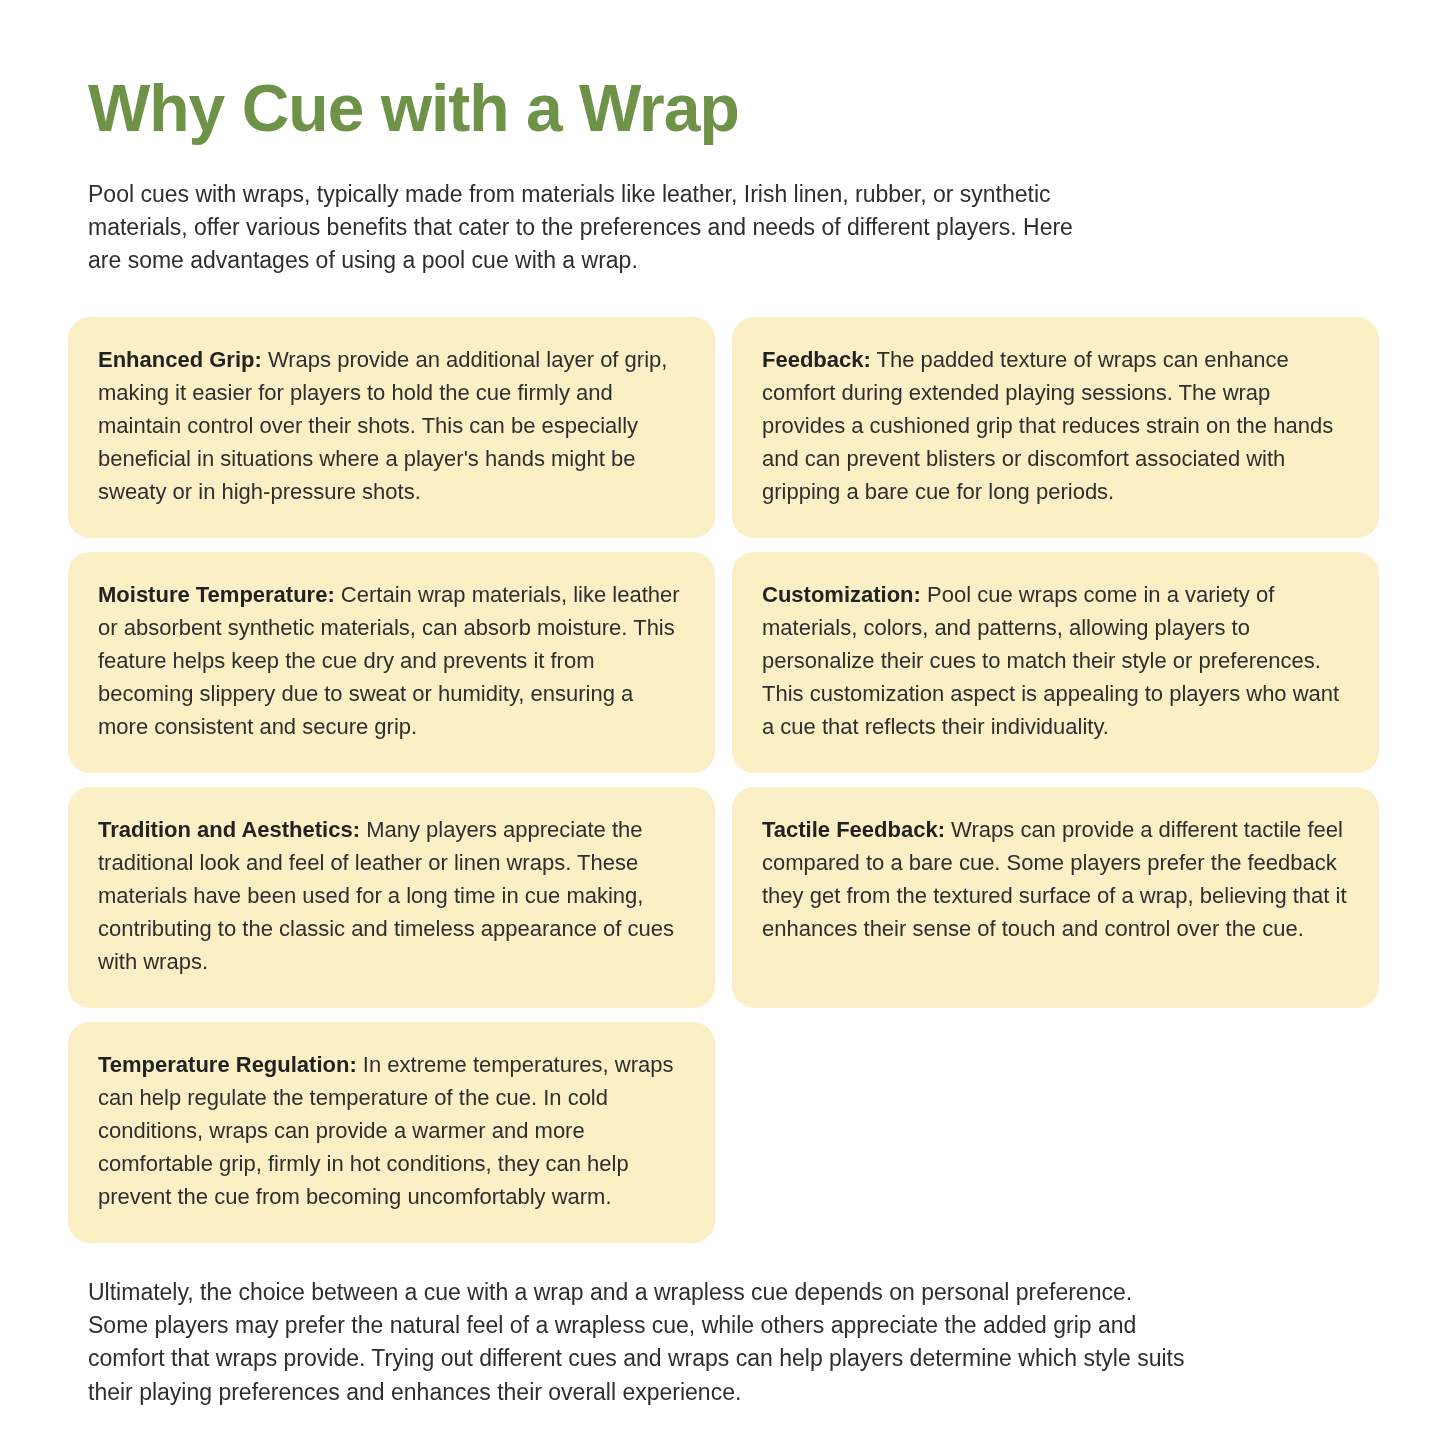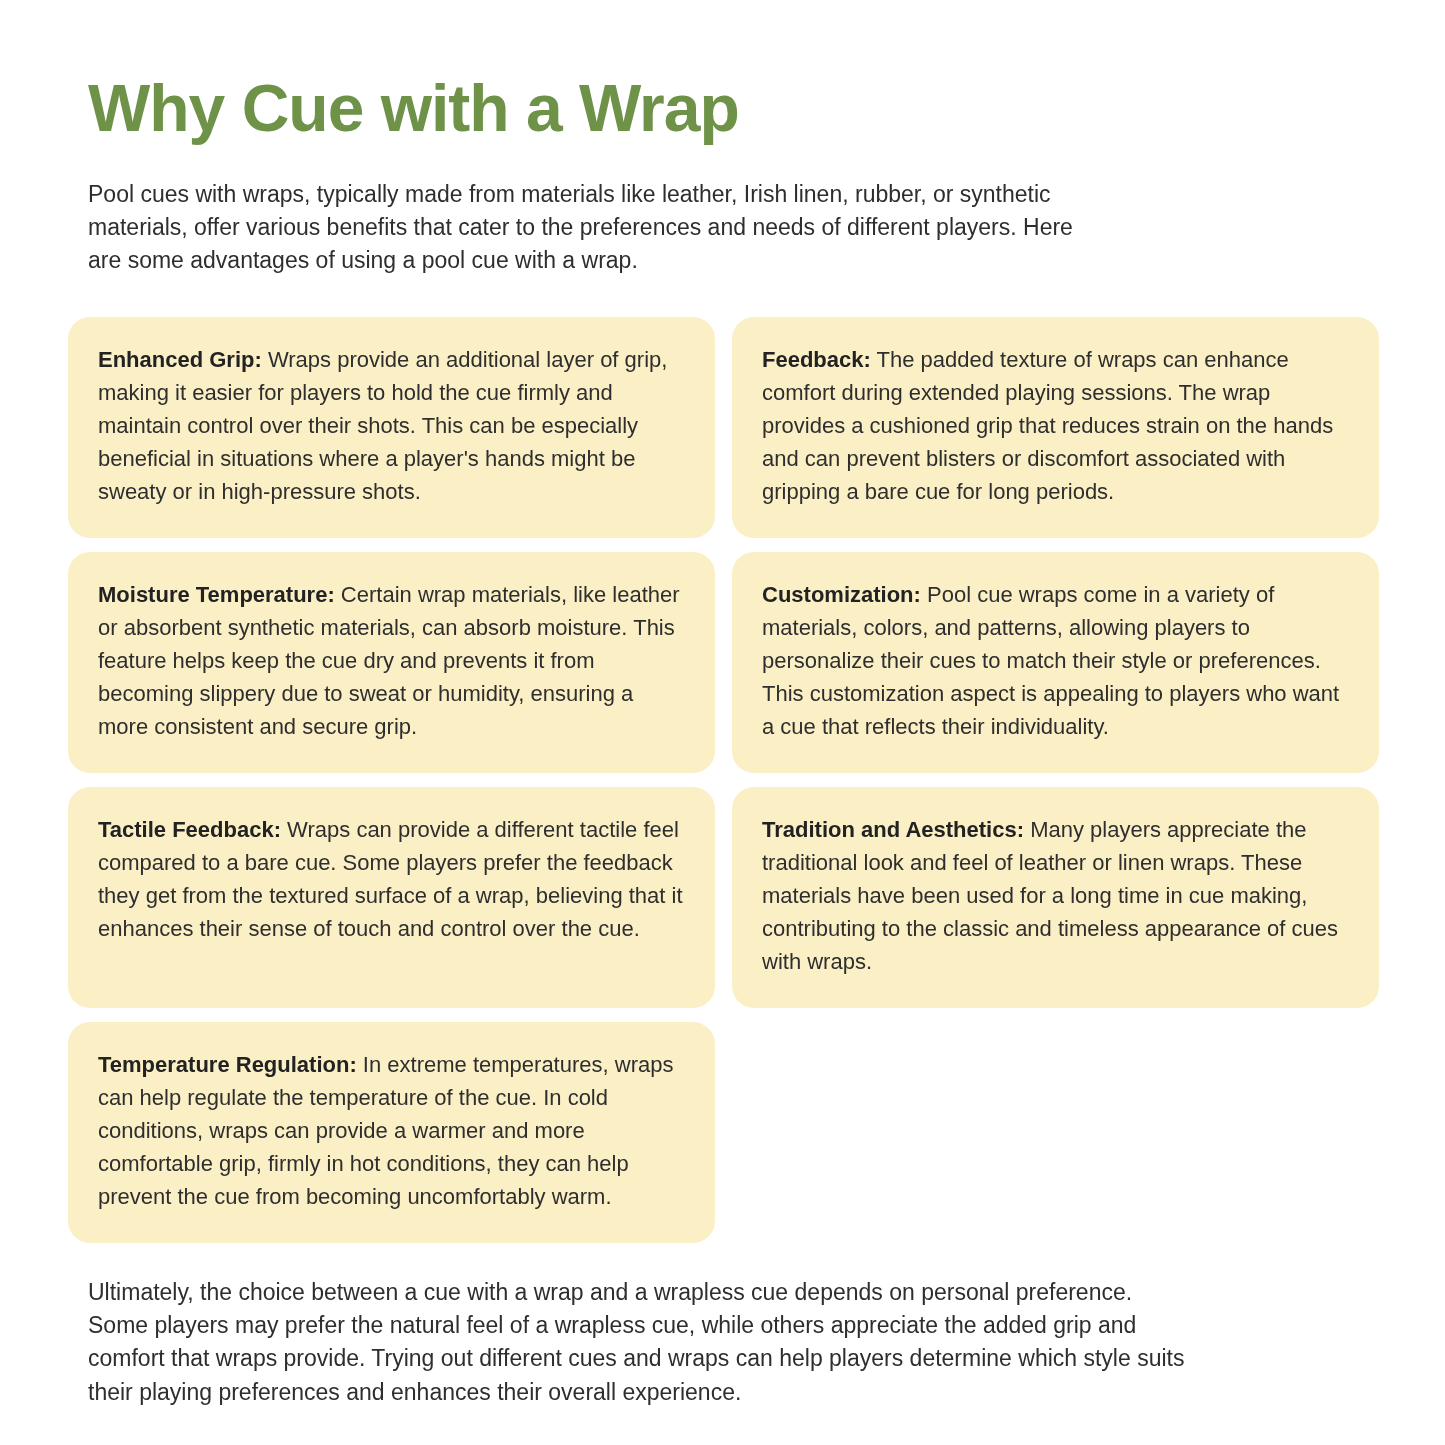--- a/index.html
+++ b/index.html
@@ -86,25 +86,25 @@
 
     <div class="card">
       <p class="card-text"><strong>Moisture Temperature:</strong><span> Certain wrap materials, like leather or absorbent synthetic materials, can absorb moisture. This feature helps keep the cue dry and prevents it from becoming slippery due to sweat or humidity, ensuring a more consistent and secure grip.</span></p>
     </div>
 
     <div class="card">
       <p class="card-text"><strong>Customization:</strong><span> Pool cue wraps come in a variety of materials, colors, and patterns, allowing players to personalize their cues to match their style or preferences. This customization aspect is appealing to players who want a cue that reflects their individuality.</span></p>
     </div>
 
     <div class="card">
-      <p class="card-text"><strong>Tactile Feedback:</strong><span> Wraps can provide a different tactile feel compared to a bare cue. Some players prefer the feedback they get from the textured surface of a wrap, believing that it enhances their sense of touch and control over the cue.</span></p>
+      <p class="card-text"><strong>Tradition and Aesthetics:</strong><span> Many players appreciate the traditional look and feel of leather or linen wraps. These materials have been used for a long time in cue making, contributing to the classic and timeless appearance of cues with wraps.</span></p>
     </div>
 
     <div class="card">
-      <p class="card-text"><strong>Tradition and Aesthetics:</strong><span> Many players appreciate the traditional look and feel of leather or linen wraps. These materials have been used for a long time in cue making, contributing to the classic and timeless appearance of cues with wraps.</span></p>
+      <p class="card-text"><strong>Tactile Feedback:</strong><span> Wraps can provide a different tactile feel compared to a bare cue. Some players prefer the feedback they get from the textured surface of a wrap, believing that it enhances their sense of touch and control over the cue.</span></p>
     </div>
 
     <div class="card">
       <p class="card-text"><strong>Temperature Regulation:</strong><span> In extreme temperatures, wraps can help regulate the temperature of the cue. In cold conditions, wraps can provide a warmer and more comfortable grip, firmly in hot conditions, they can help prevent the cue from becoming uncomfortably warm.</span></p>
     </div>
 
 
   </div>
 
   <p class="conclusion">Ultimately, the choice between a cue with a wrap and a wrapless cue depends on personal preference. Some players may prefer the natural feel of a wrapless cue, while others appreciate the added grip and comfort that wraps provide. Trying out different cues and wraps can help players determine which style suits their playing preferences and enhances their overall experience.</p>

